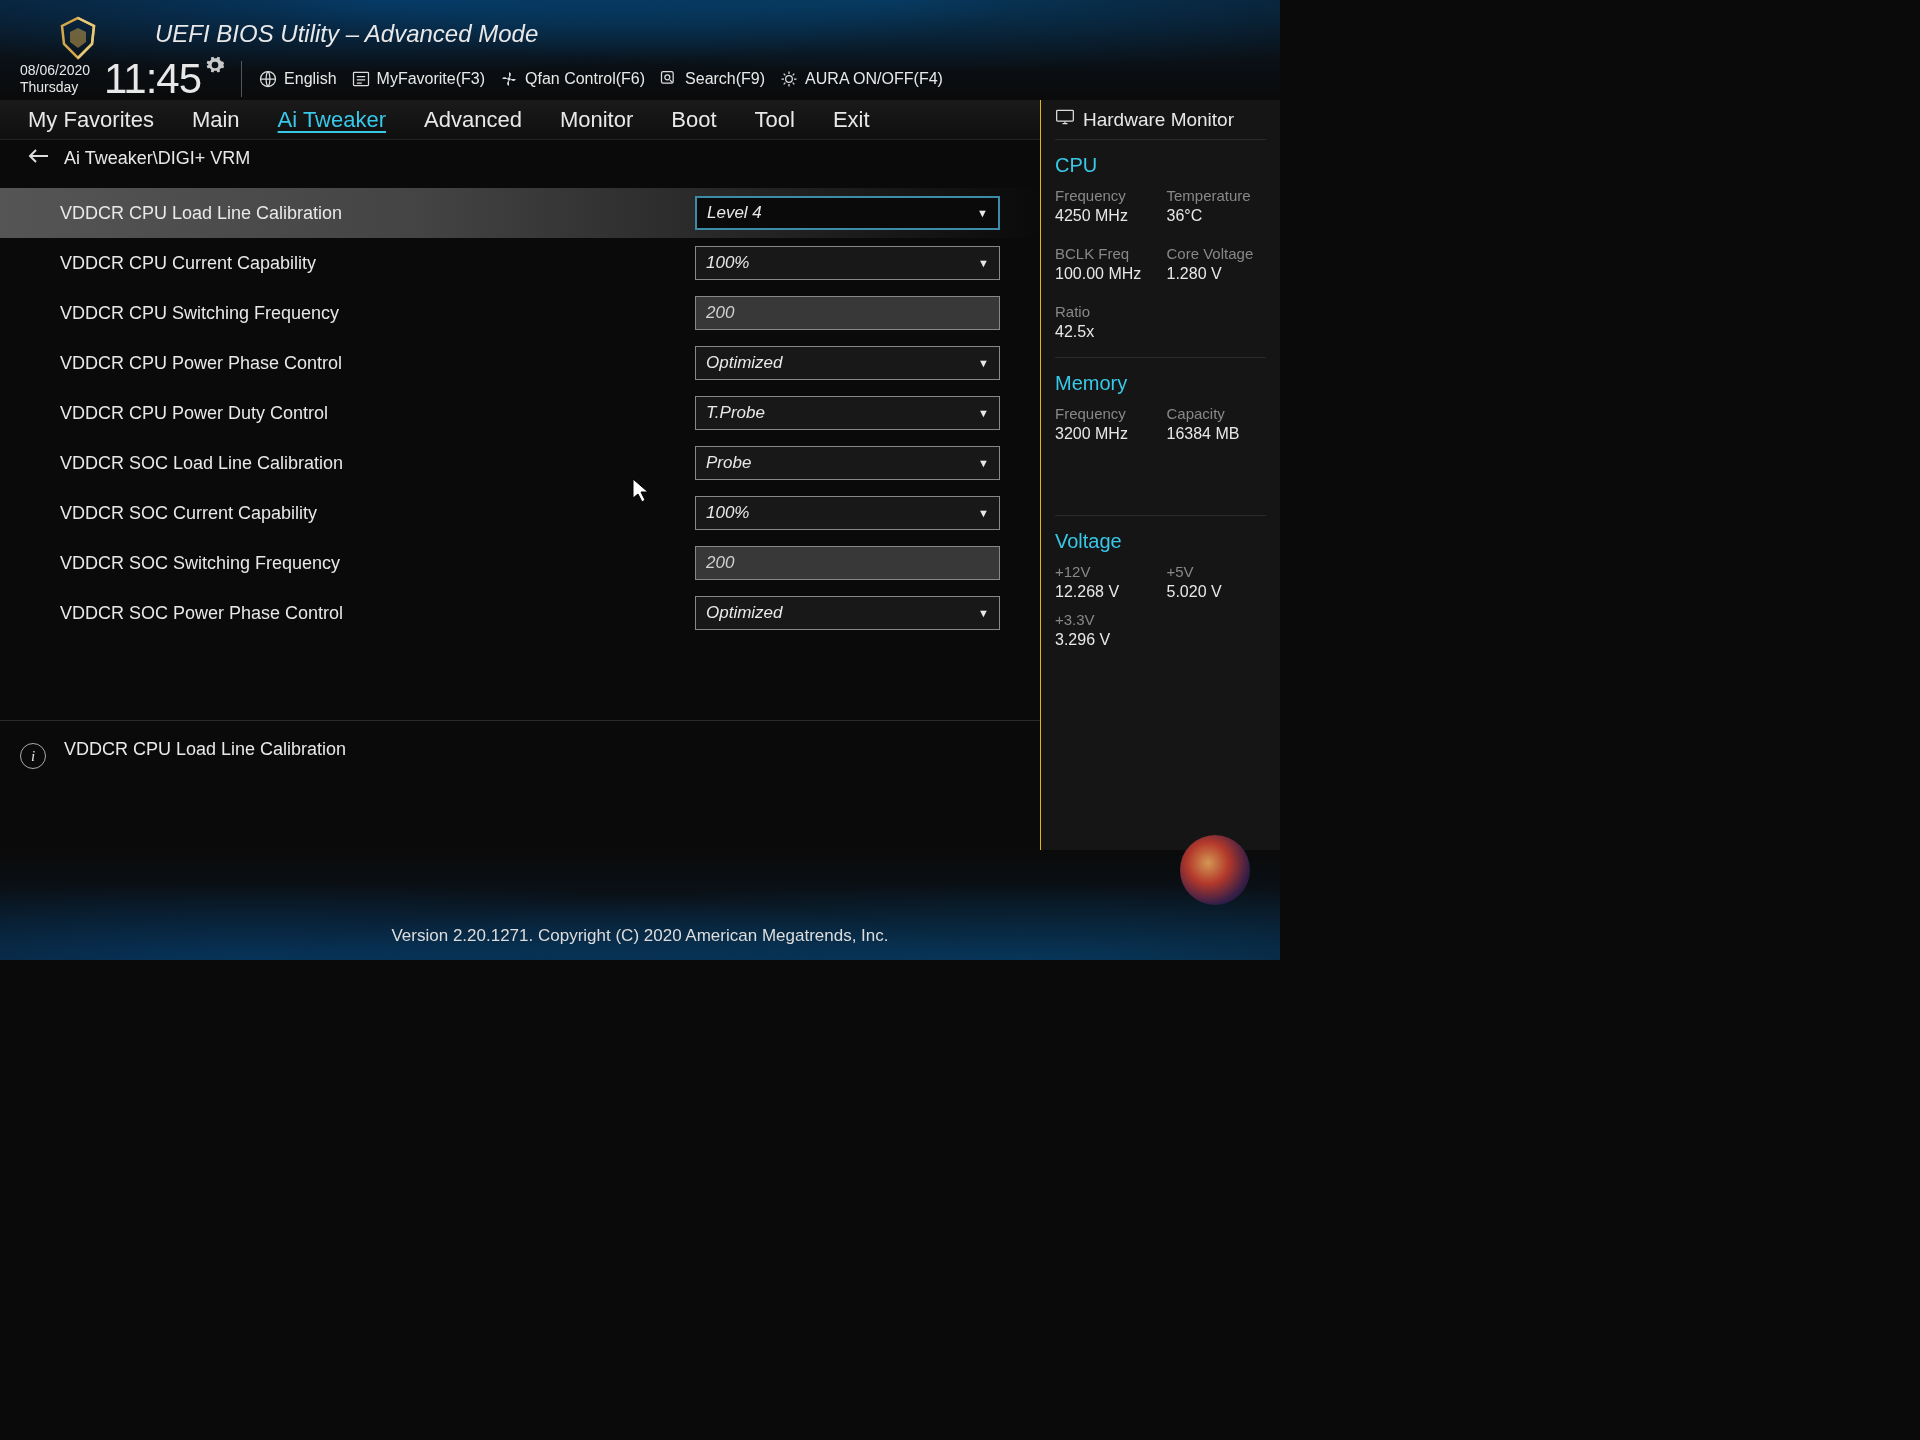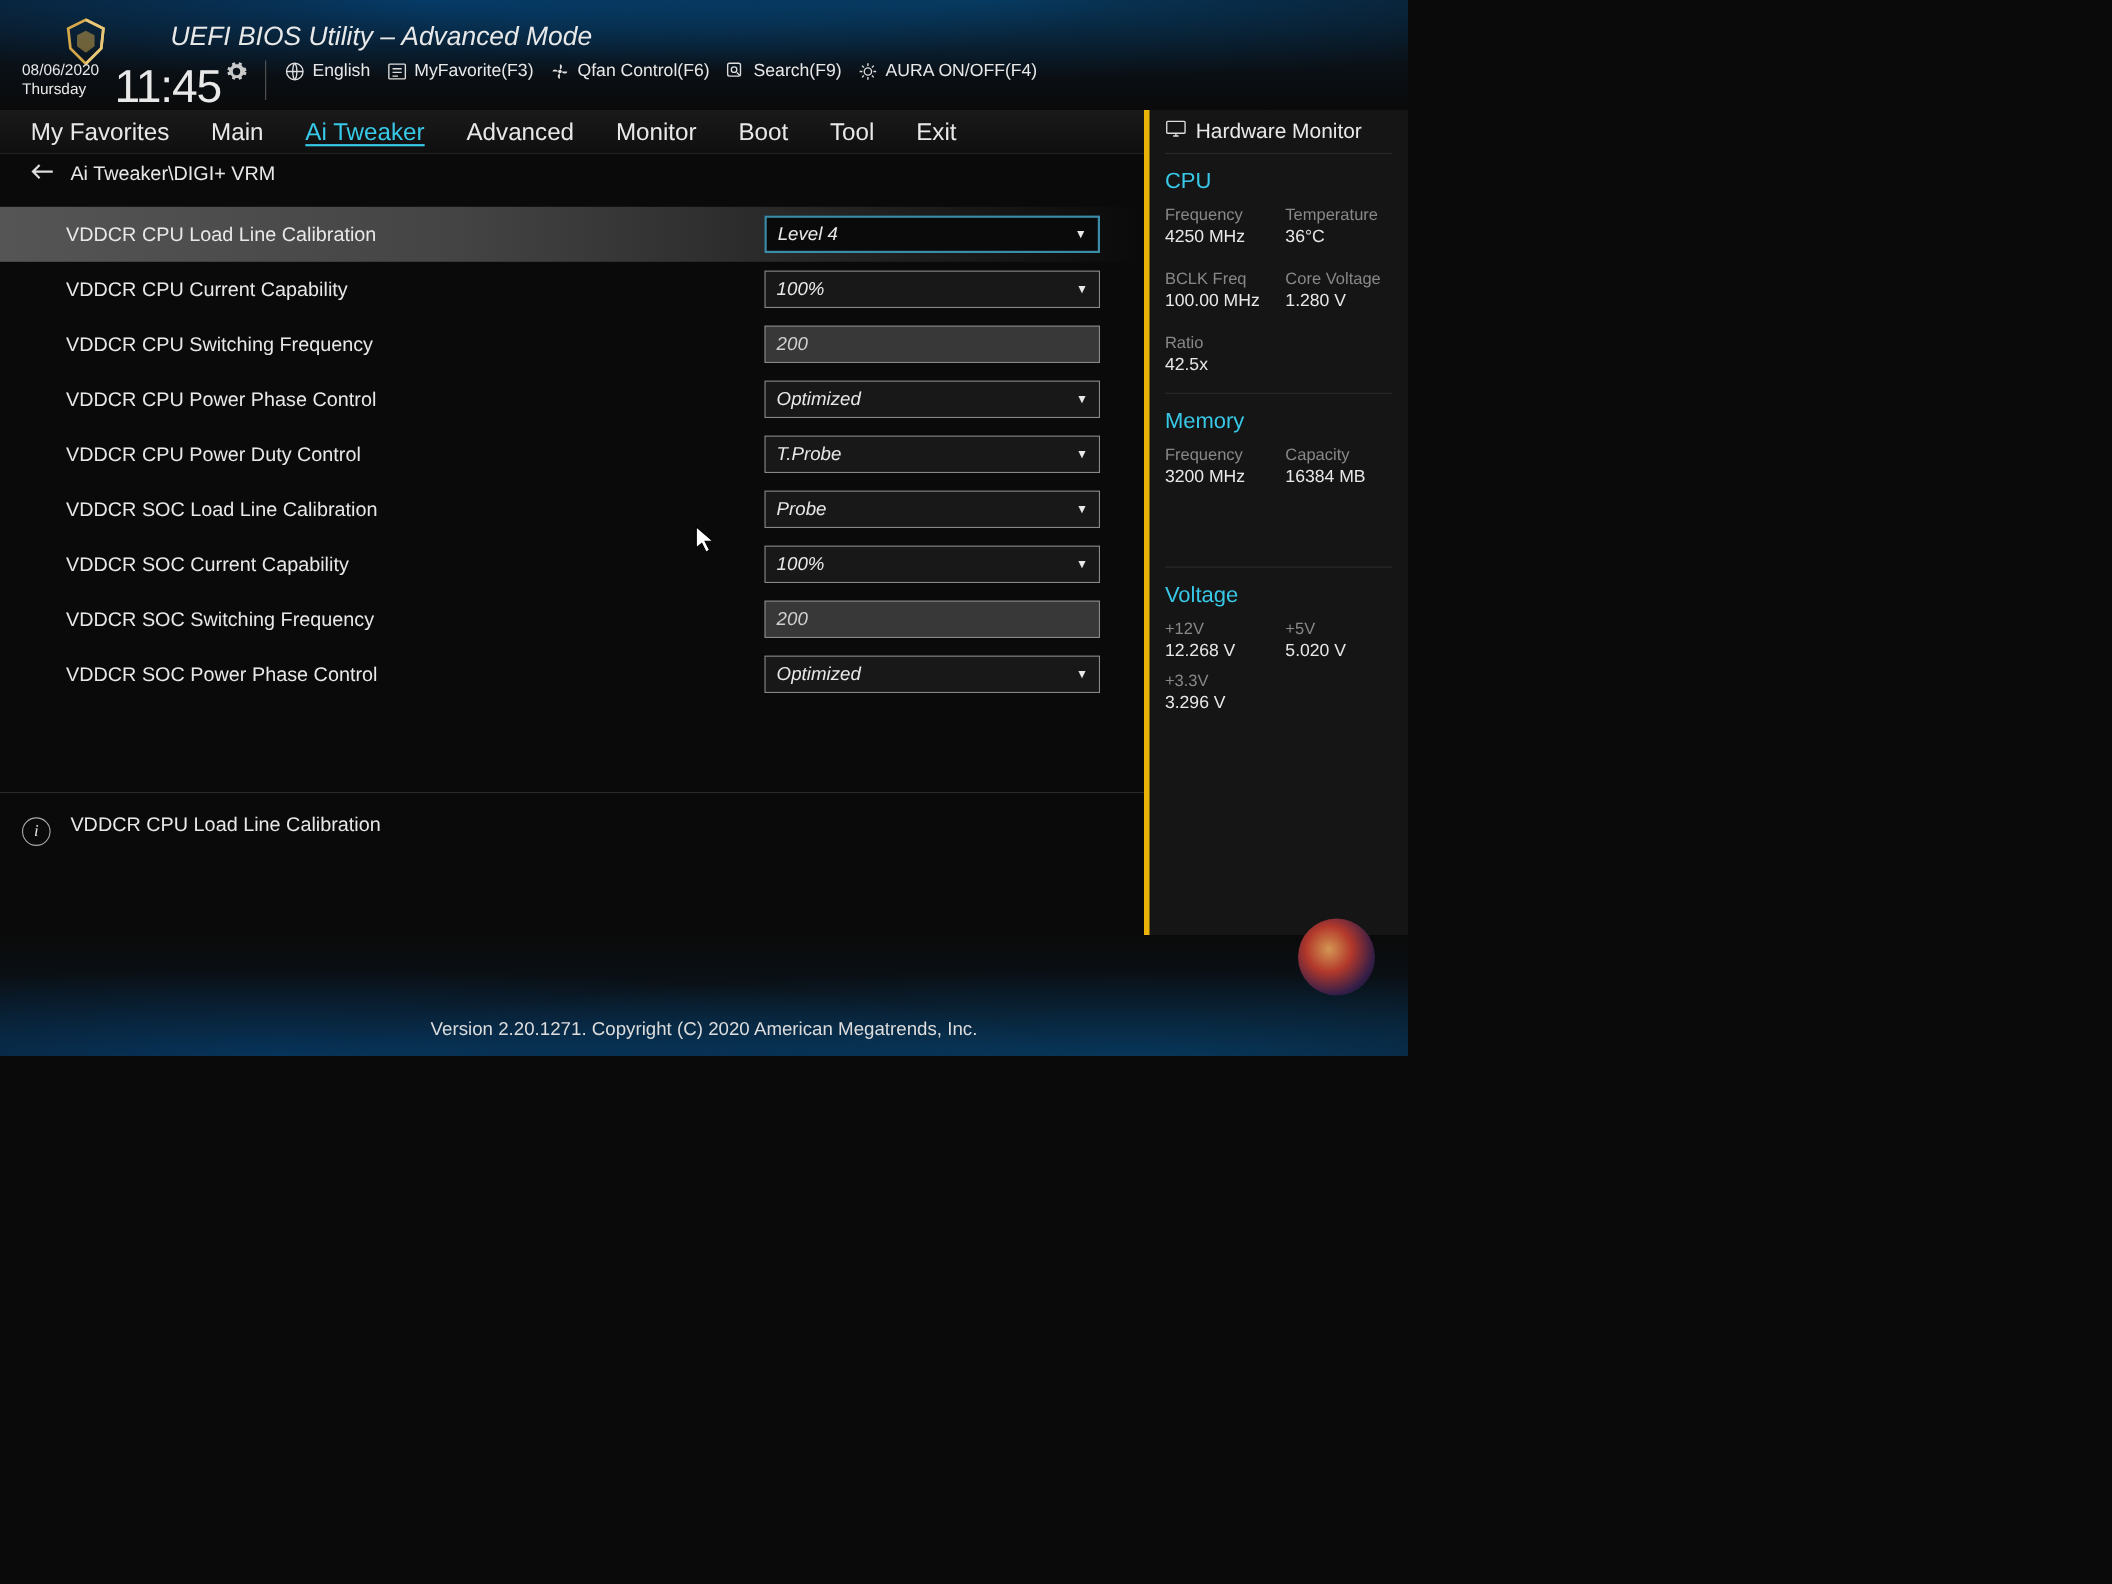--- a/index.html
+++ b/index.html
@@ -35,21 +35,21 @@
   position: absolute;
   left: 155px; top: 20px;
   font-size: 24px;
   font-style: italic;
   font-weight: 400;
 }
 .date-time-row {
   position: absolute;
   left: 20px; top: 55px;
   display: flex;
-  align-items: flex-start;
+  align-items: center;
   gap: 14px;
 }
 .date-block { font-size: 14px; line-height: 1.2; }
 .time {
   font-size: 42px;
   font-weight: 400;
   letter-spacing: -1px;
 }
 .gear { display: inline-block; margin-left: 4px; }
 .sep { width: 1px; height: 36px; background: #555; margin: 0 2px; }
@@ -148,21 +148,21 @@
   margin-top: 4px;
 }
 .help-text { font-size: 18px; }
 .hw-monitor {
   position: absolute;
   top: 100px; right: 0;
   width: 240px;
   height: 750px;
   background: #151515;
   padding: 0 14px;
-  border-left: 5px solid #eab308;
+  border-left: 1px solid #eab308;
 }
 .hw-title {
   height: 40px;
   display: flex; align-items: center; gap: 8px;
   font-size: 19px;
   border-bottom: 1px solid #2a2a2a;
   margin-bottom: 6px;
 }
 .hw-section-title {
   color: #38c8e8;

